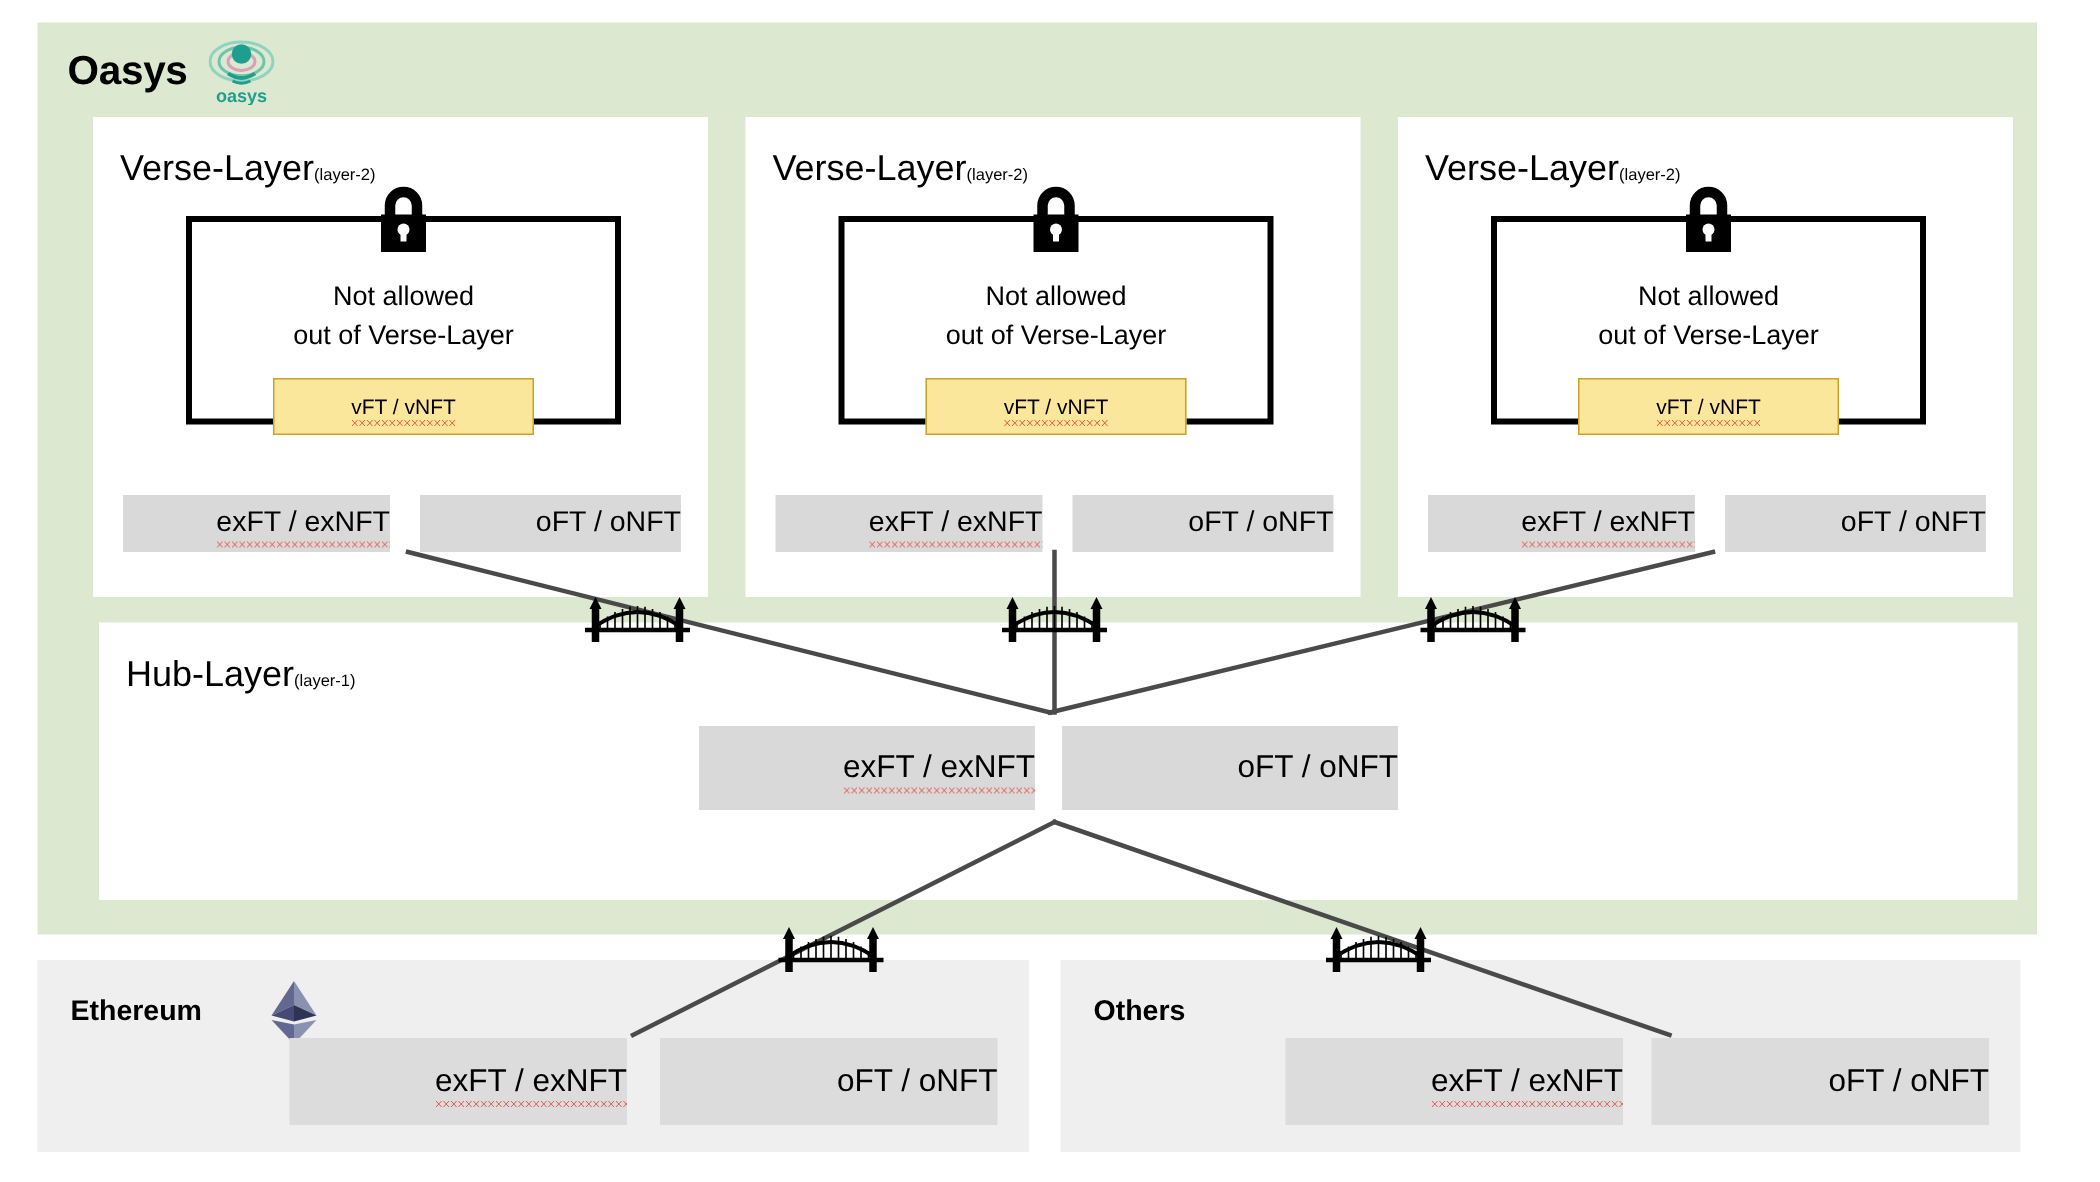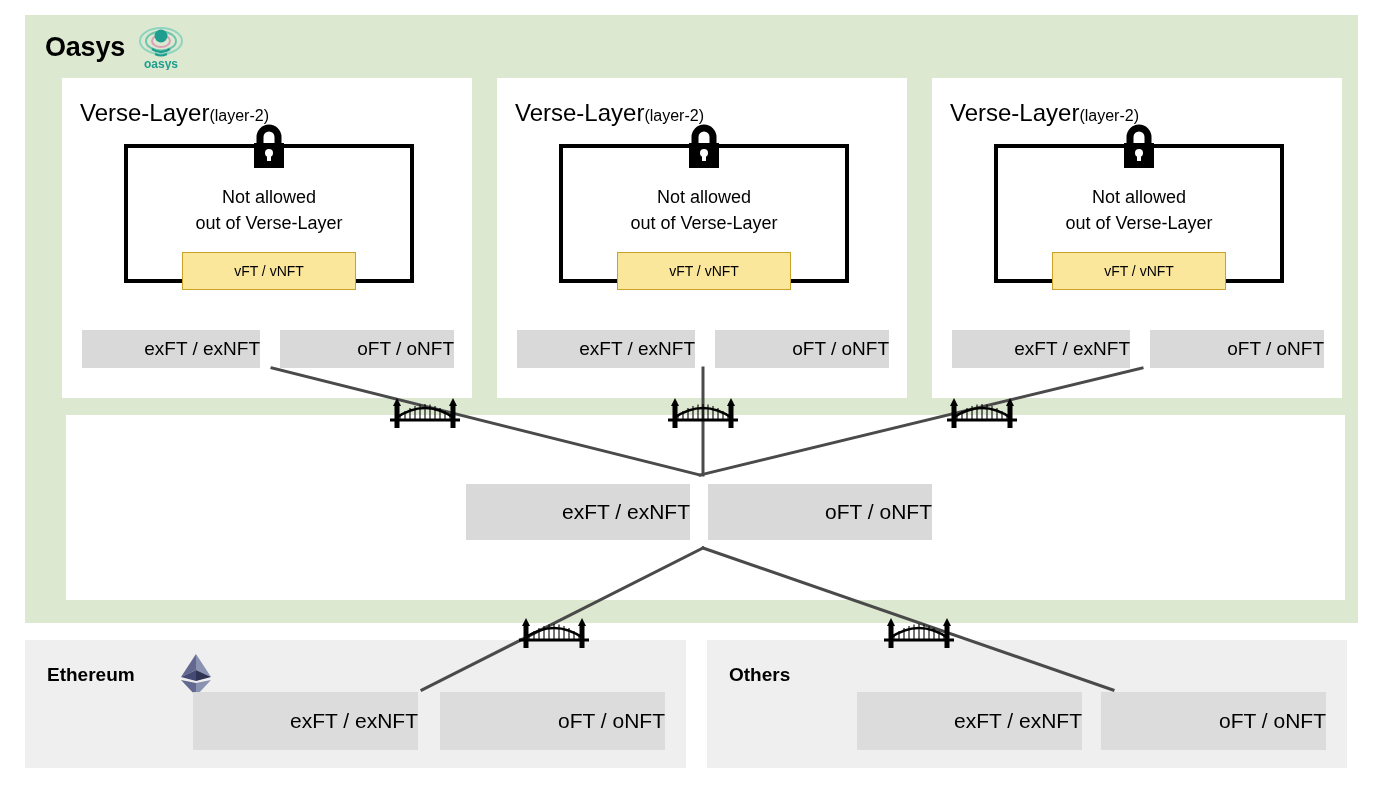--- a/index.html
+++ b/index.html
@@ -52,21 +52,21 @@
   .verse-panel.v3 { left: 932px; }
 
   .layer-title {
     position: absolute;
     left: 18px; top: 20px;
     font-size: 24px;
     line-height: 30px;
     white-space: nowrap;
   }
   .layer-title .sub {
-    font-size: 16px;
+    font-size: 11px;
   }
 
   
   .locked-box {
     position: absolute;
     left: 62px; top: 66px;
     width: 290px; height: 139px;
     border: 4px solid #000000;
     box-sizing: border-box;
     background: #ffffff;
@@ -303,20 +303,23 @@
     </div>
     <div class="chip verse-chip-ex">
       <span class="squiggle">exFT / exNFT</span>
     </div>
     <div class="chip verse-chip-o">
       <span>oFT / oNFT</span>
     </div>
   </div>
 
   <div class="abs hub-panel">
+    <div class="layer-title">
+      <span>Hub-Layer</span><span class="sub">(layer-1)</span>
+    </div>
     <div class="chip hub-chip-ex">
       <span class="squiggle">exFT / exNFT</span>
     </div>
     <div class="chip hub-chip-o">
       <span>oFT / oNFT</span>
     </div>
   </div>
 
   <div class="abs chain-panel eth">
     <div class="chain-title">Ethereum</div>

